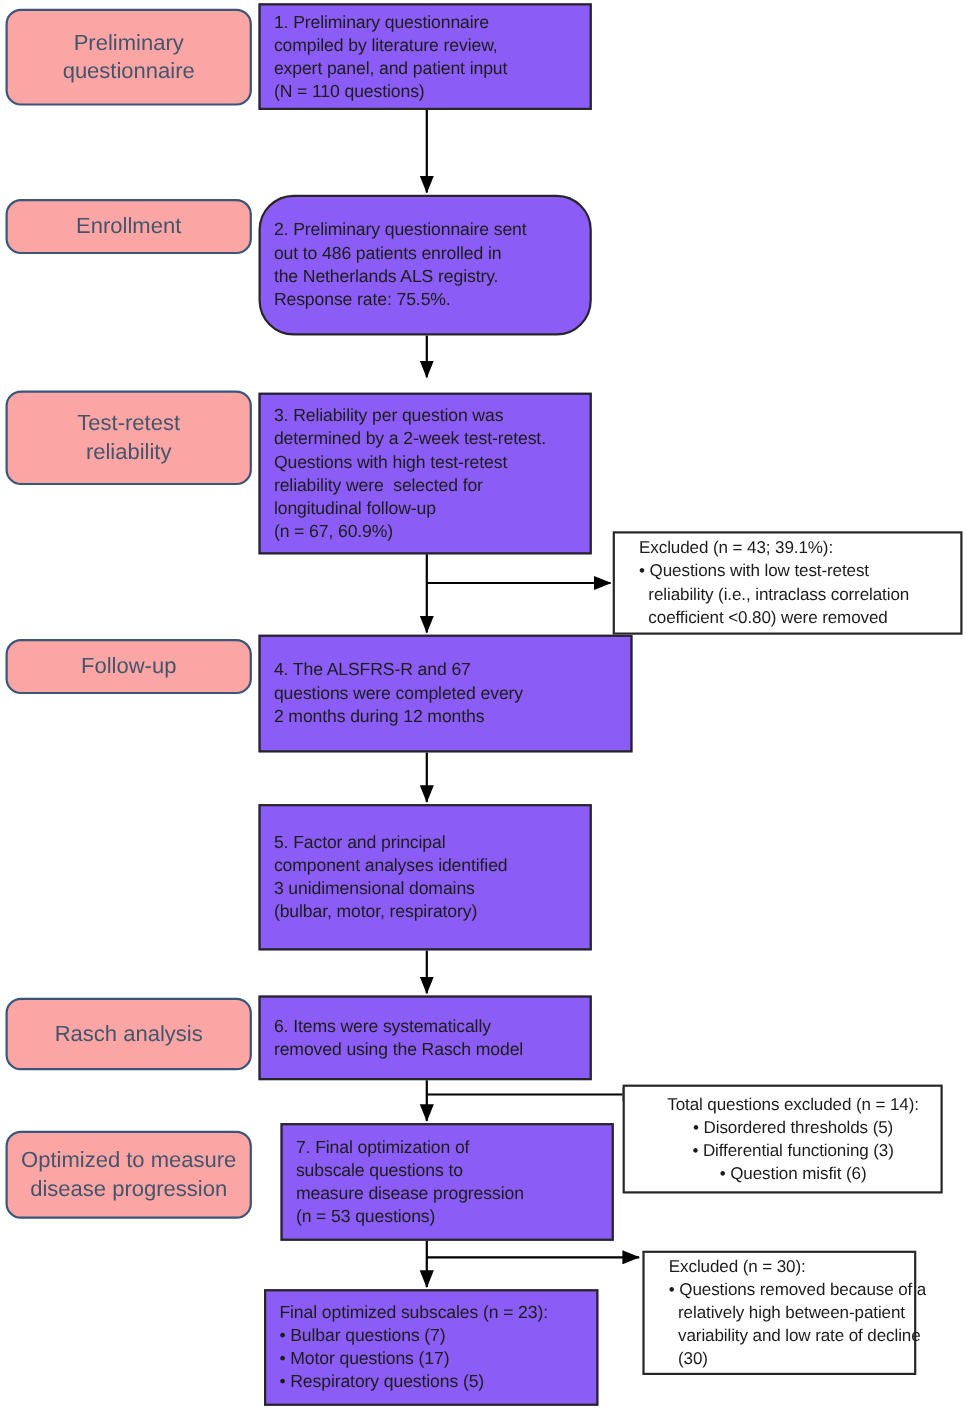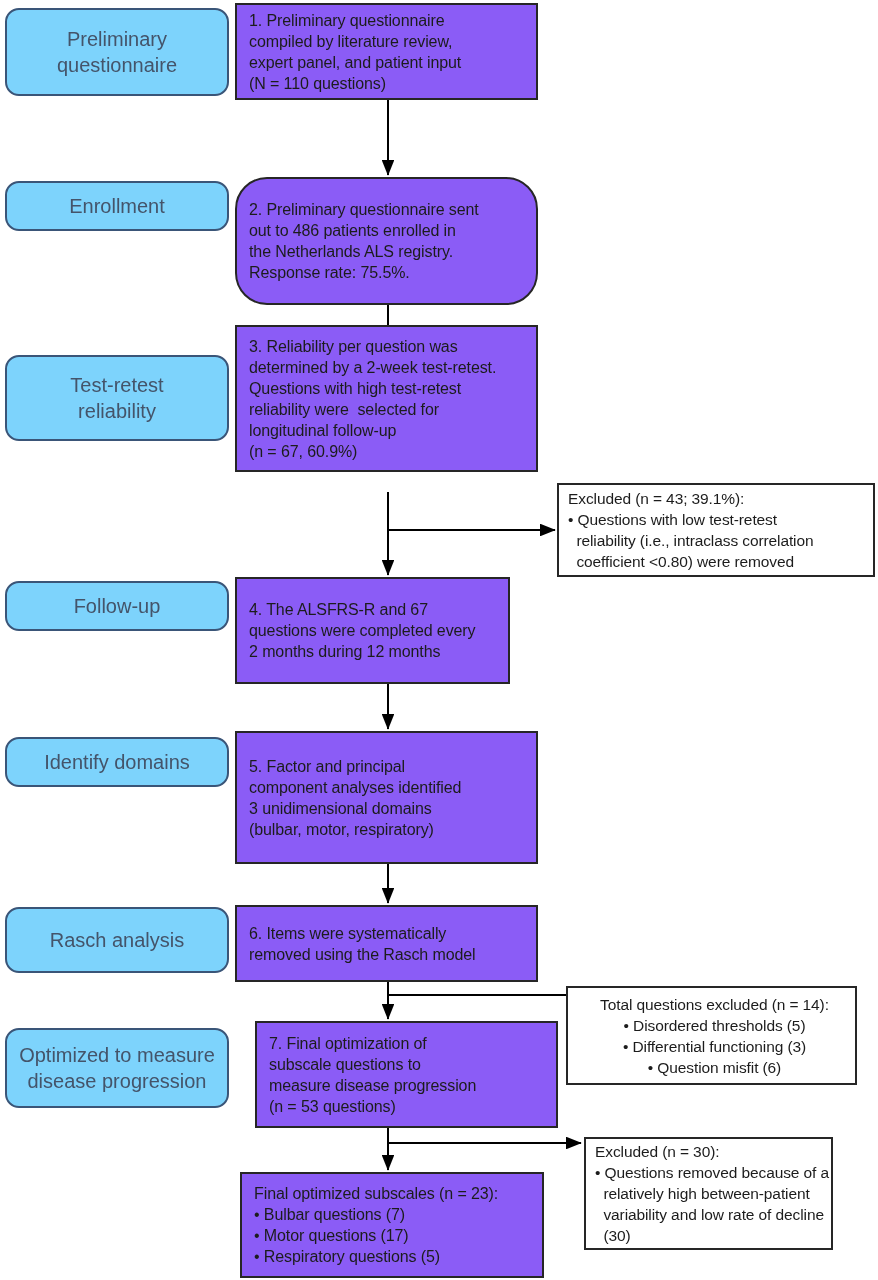--- a/index.html
+++ b/index.html
@@ -14,21 +14,21 @@
   }
   .arrow-layer {
     position: absolute;
     left: 0; top: 0;
     width: 878px; height: 1280px;
     pointer-events: none;
   }
   .stage-label {
     position: absolute;
     box-sizing: border-box;
-    background: #7dd3fc;
+    background: #fca5a5;
     border: 2.5px solid #3a5578;
     border-radius: 14px;
     color: #44546a;
     font-size: 20px;
     line-height: 26px;
     display: flex;
     flex-direction: column;
     justify-content: center;
     align-items: center;
     text-align: center;
@@ -51,21 +51,21 @@
     position: absolute;
     box-sizing: border-box;
     background: #ffffff;
     border: 2px solid #262626;
     font-size: 15.5px;
     line-height: 21px;
     letter-spacing: -0.1px;
     display: flex;
     flex-direction: column;
     justify-content: center;
-    padding-left: 9px;
+    padding-left: 22px;
     padding-right: 3px;
   }
   .ln { white-space: pre; }
 </style>
 </head>
 <body>
 
 <div class="canvas">
 
   <svg class="arrow-layer" viewBox="0 0 878 1280" xmlns="http://www.w3.org/2000/svg">
@@ -95,52 +95,49 @@
   <div class="stage-label" style="left:5px; top:181px; width:224px; height:50px;">
       <div class="ln">Enrollment</div>
     </div>
   <div class="stage-label" style="left:5px; top:355px; width:224px; height:86px;">
       <div class="ln">Test-retest</div>
       <div class="ln">reliability</div>
     </div>
   <div class="stage-label" style="left:5px; top:581px; width:224px; height:50px;">
       <div class="ln">Follow-up</div>
     </div>
-  <div class="stage-label" style="left:5px; top:737px; width:224px; height:50px;">
-      <div class="ln">Identify domains</div>
-    </div>
   <div class="stage-label" style="left:5px; top:907px; width:224px; height:66px;">
       <div class="ln">Rasch analysis</div>
     </div>
   <div class="stage-label" style="left:5px; top:1028px; width:224px; height:80px;">
       <div class="ln">Optimized to measure</div>
       <div class="ln">disease progression</div>
     </div>
 
   <div class="step-box" style="left:235px; top:3px; width:303px; height:97px;">
       <div class="ln">1. Preliminary questionnaire</div>
       <div class="ln">compiled by literature review,</div>
       <div class="ln">expert panel, and patient input</div>
       <div class="ln">(N = 110 questions)</div>
     </div>
   <div class="step-box" style="left:235px; top:177px; width:303px; height:128px;border-radius:32px;">
       <div class="ln">2. Preliminary questionnaire sent</div>
       <div class="ln">out to 486 patients enrolled in</div>
       <div class="ln">the Netherlands ALS registry.</div>
       <div class="ln">Response rate: 75.5%.</div>
     </div>
-  <div class="step-box" style="left:235px; top:325px; width:303px; height:147px;">
+  <div class="step-box" style="left:235px; top:357px; width:303px; height:147px;">
       <div class="ln">3. Reliability per question was</div>
       <div class="ln">determined by a 2-week test-retest.</div>
       <div class="ln">Questions with high test-retest</div>
       <div class="ln">reliability were  selected for</div>
       <div class="ln">longitudinal follow-up</div>
       <div class="ln">(n = 67, 60.9%)</div>
     </div>
-  <div class="step-box" style="left:235px; top:577px; width:275px; height:107px;">
+  <div class="step-box" style="left:235px; top:577px; width:340px; height:107px;">
       <div class="ln">4. The ALSFRS-R and 67</div>
       <div class="ln">questions were completed every</div>
       <div class="ln">2 months during 12 months</div>
     </div>
   <div class="step-box" style="left:235px; top:731px; width:303px; height:133px;">
       <div class="ln">5. Factor and principal</div>
       <div class="ln">component analyses identified</div>
       <div class="ln">3 unidimensional domains</div>
       <div class="ln">(bulbar, motor, respiratory)</div>
     </div>

